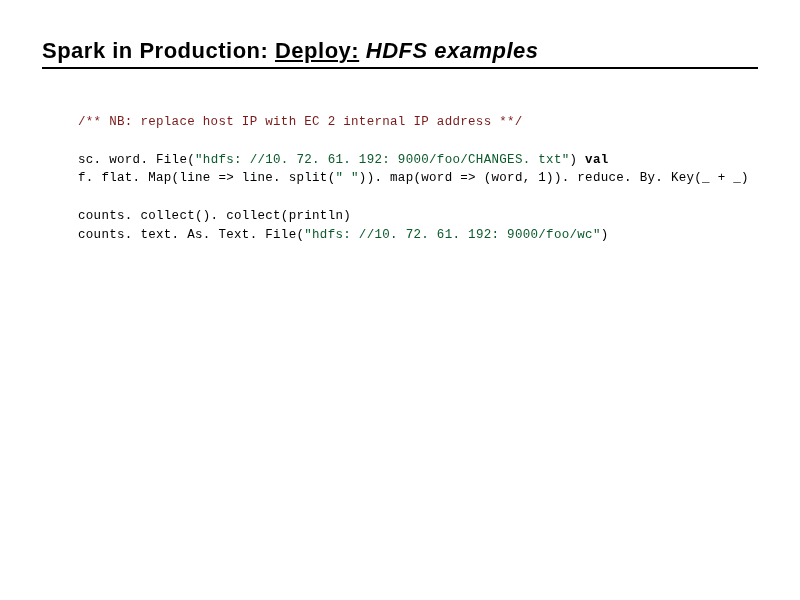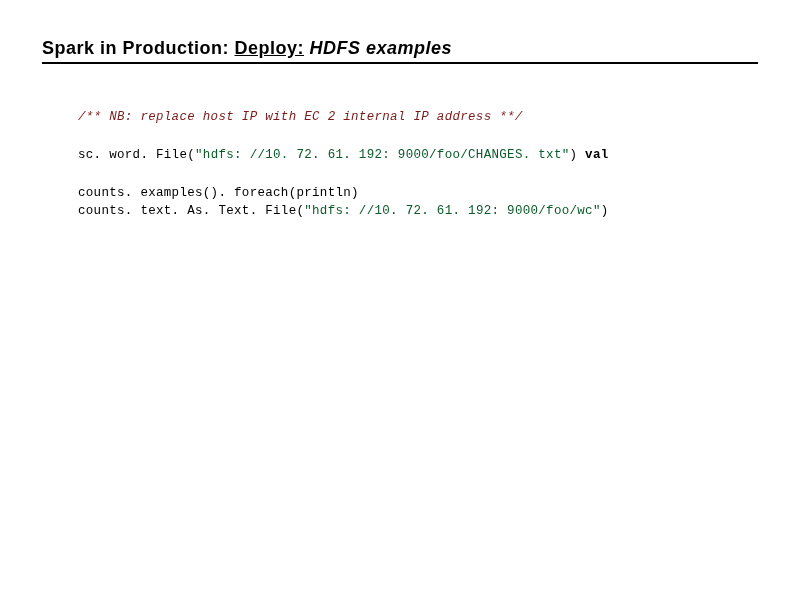--- a/index.html
+++ b/index.html
@@ -9,21 +9,21 @@
     height: 600px;
     background: #ffffff;
     font-family: Arial, Helvetica, sans-serif;
     color: #000;
     overflow: hidden;
   }
   .slide {
     padding: 38px 42px 0 42px;
   }
   .title {
-    font-size: 18px;
+    font-size: 22px;
     font-weight: bold;
     border-bottom: 2px solid #000;
     padding-bottom: 3px;
     margin-bottom: 44px;
     letter-spacing: 0.5px;
   }
   .title .part2 {
     text-decoration: underline;
     font-weight: bold;
   }
@@ -33,21 +33,20 @@
   }
   .code-block {
     margin-left: 36px;
     font-family: "Courier New", Courier, monospace;
     font-size: 12.5px;
     line-height: 1.45;
     letter-spacing: 0.3px;
   }
   .comment {
     color: #7a1a1a;
-    font-style: italic;
     margin-bottom: 20px;
   }
   .para {
     margin-bottom: 20px;
   }
   .kw {
     font-weight: bold;
   }
   .str {
     color: #0a5a2a;
@@ -64,20 +63,21 @@
   </div>
 
   <div class="code-block">
     <div class="comment">/** NB: replace host IP with EC 2 internal IP address **/</div>
 
     <div class="para">
 
       <div><span>sc. word. File(</span><span class="str">"hdfs: //10. 72. 61. 192: 9000/foo/CHANGES. txt"</span><span>) </span><span class="kw">val</span></div>
 
 
+      <div><span> f. flat. Map(line =&gt; line. split(</span><span class="str">" "</span><span>)). map(word =&gt; (word, 1)). reduce. By. Key(_ + _)</span></div>
     </div>
 
     <div class="para">
-      <div>counts. examples(). foreach(println)</div>
+      <div>counts. collect(). collect(println)</div>
       <div><span>counts. text. As. Text. File(</span><span class="str">"hdfs: //10. 72. 61. 192: 9000/foo/wc"</span><span>)</span></div>
     </div>
   </div>
 </div>
 
 </body></html>

